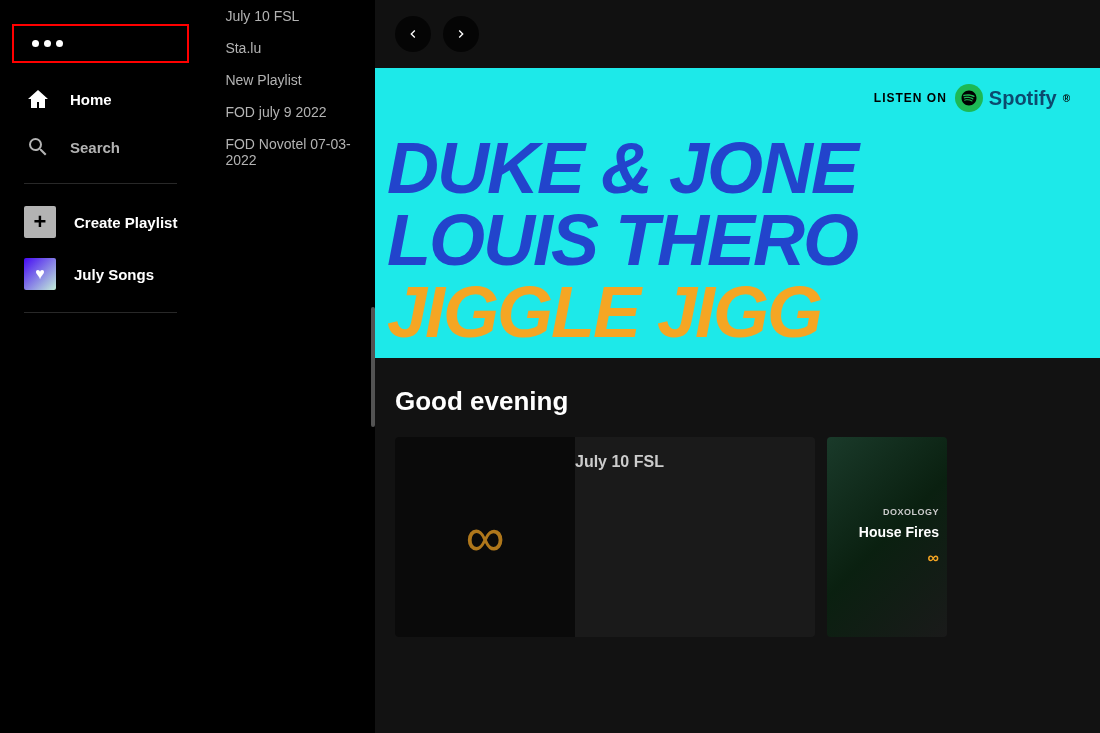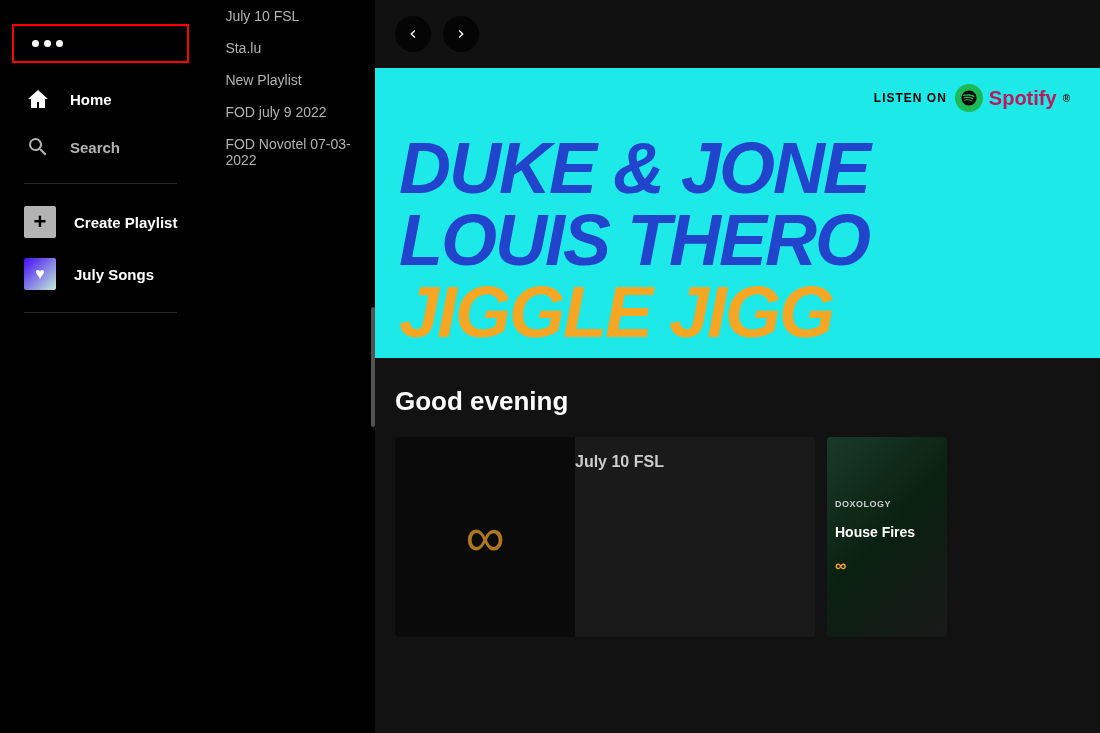--- a/index.html
+++ b/index.html
@@ -256,21 +256,21 @@
       background: #1db954;
       border-radius: 50%;
       display: flex;
       align-items: center;
       justify-content: center;
     }
 
     .banner-text-area {
       position: absolute;
       bottom: 10px;
-      left: 24px;
+      left: 12px;
       right: 0;
     }
 
     .banner-line1 {
       font-size: 72px;
       font-weight: 900;
       color: #2244cc;
       line-height: 1;
       letter-spacing: -2px;
       font-style: italic;
@@ -345,23 +345,23 @@
       cursor: pointer;
       flex: 0 0 auto;
     }
 
     .house-card-inner {
       width: 100%;
       height: 100%;
       background: linear-gradient(135deg, #1a3a2a 0%, #0a2010 50%, #1a1a1a 100%);
       display: flex;
       flex-direction: column;
-      align-items: flex-start;
-      justify-content: center;
-      gap: 16px;
+      align-items: flex-end;
+      justify-content: center;
+      gap: 8px;
       font-size: 11px;
       font-weight: 700;
       color: #fff;
       text-align: center;
       padding: 8px;
     }
   </style>
 </head>
 <body>
 
@@ -451,21 +451,21 @@
     <div class="banner">
 
       <div class="banner-content">
         <span class="listen-on-text">LISTEN ON</span>
         <div class="spotify-logo">
           <div class="spotify-circle">
             <svg width="18" height="18" viewBox="0 0 24 24" fill="black">
               <path d="M12 2C6.48 2 2 6.48 2 12s4.48 10 10 10 10-4.48 10-10S17.52 2 12 2zm4.64 14.36c-.2.32-.6.42-.92.22-2.52-1.54-5.7-1.88-9.44-1.04-.36.08-.72-.14-.8-.5-.08-.36.14-.72.5-.8 4.1-.94 7.62-.54 10.44 1.2.32.2.42.6.22.92zm1.24-2.76c-.24.4-.76.52-1.16.28-2.88-1.76-7.28-2.28-10.68-1.24-.44.14-.9-.1-1.04-.54-.14-.44.1-.9.54-1.04 3.9-1.18 8.72-.6 12.04 1.38.4.24.52.76.3 1.16zm.1-2.86c-3.46-2.04-9.16-2.24-12.46-1.24-.52.16-1.08-.14-1.24-.66-.16-.52.14-1.08.66-1.24 3.8-1.14 10.1-.92 14.08 1.44.48.28.64.9.36 1.38-.28.48-.9.64-1.4.32z"></path>
             </svg>
           </div>
-          <span style="font-size:20px;font-weight:900;color:#be185d;">Spotify</span>
+          <span style="font-size:20px;font-weight:900;color:#0c4a6e;">Spotify</span>
           <span style="font-size:10px;color:#000;vertical-align:super;">®</span>
         </div>
       </div>
 
       <div class="banner-text-area">
         <div class="banner-line1">DUKE &amp; JONE</div>
         <div class="banner-line2">LOUIS THERO</div>
         <div class="banner-line3">JIGGLE JIGG</div>
       </div>
     </div>

